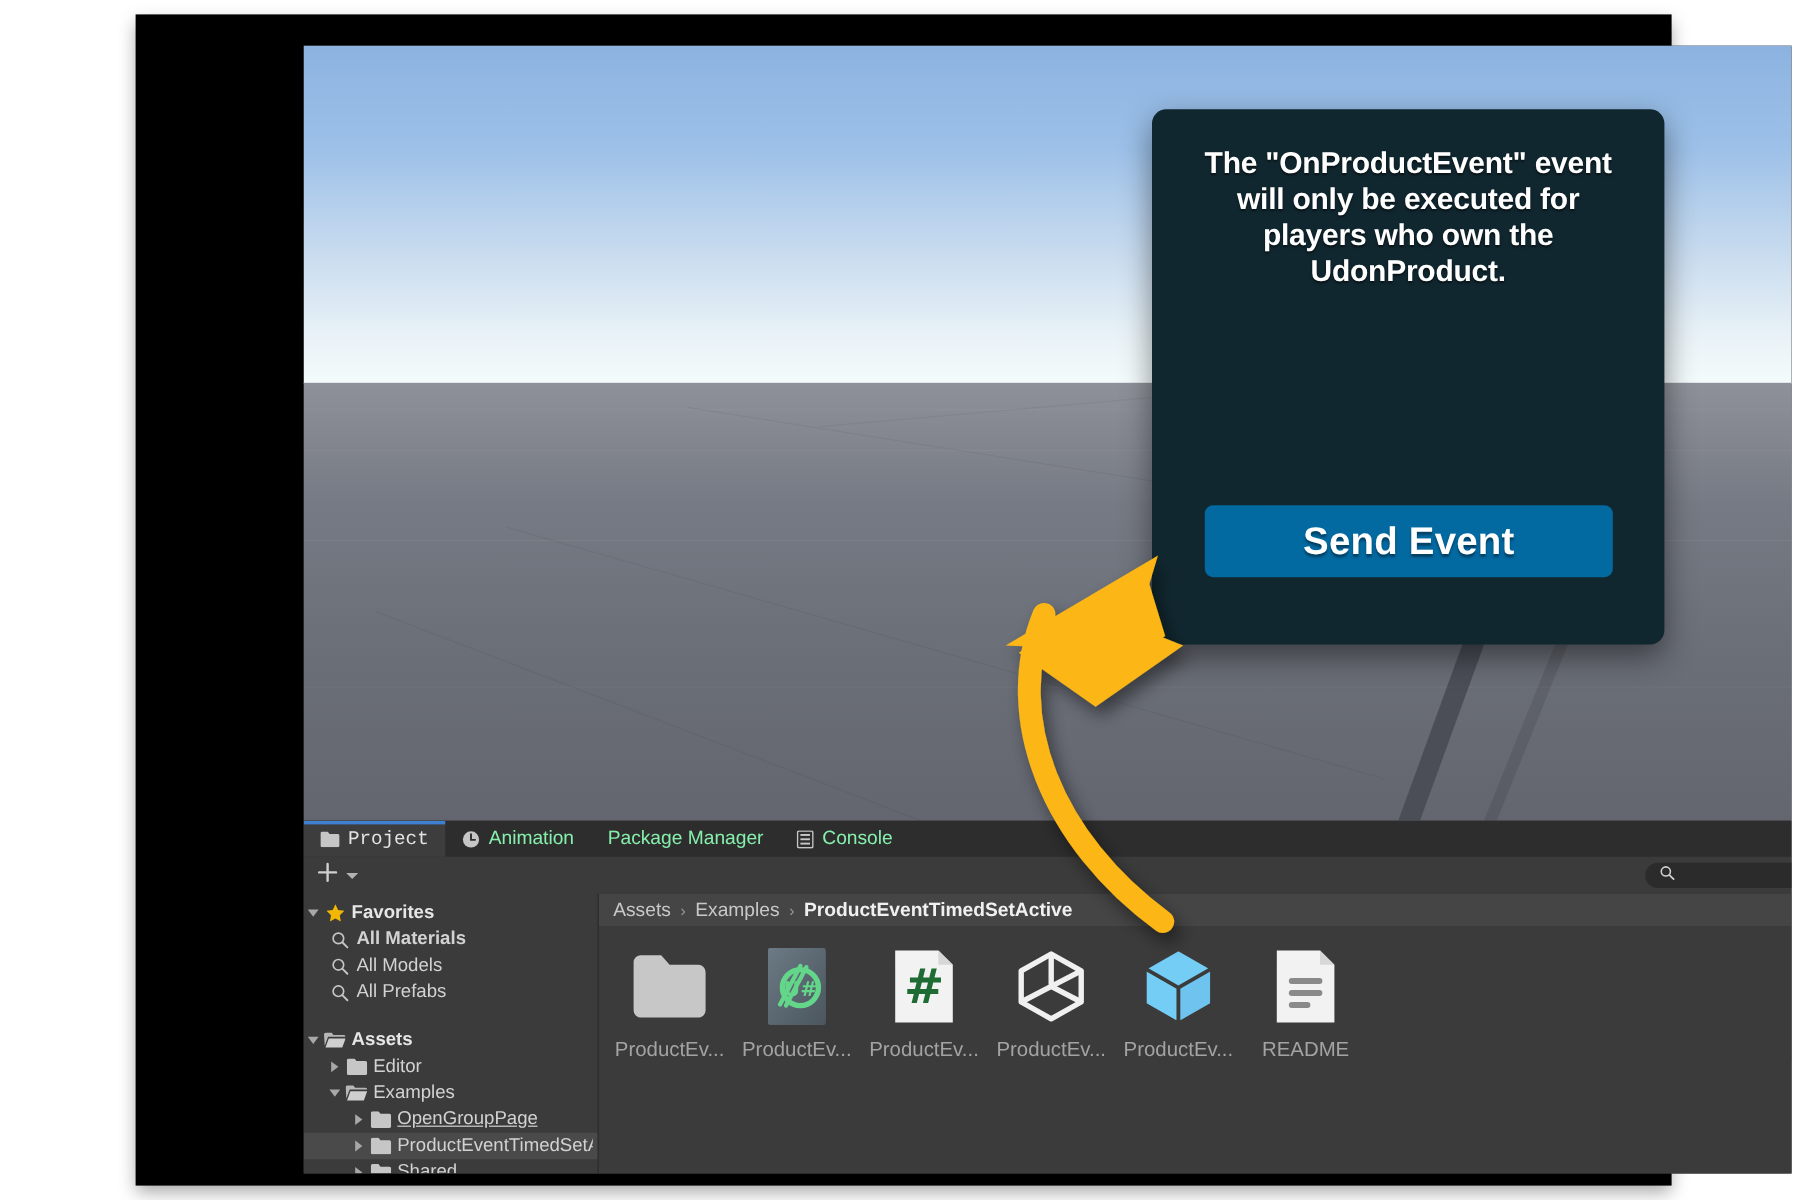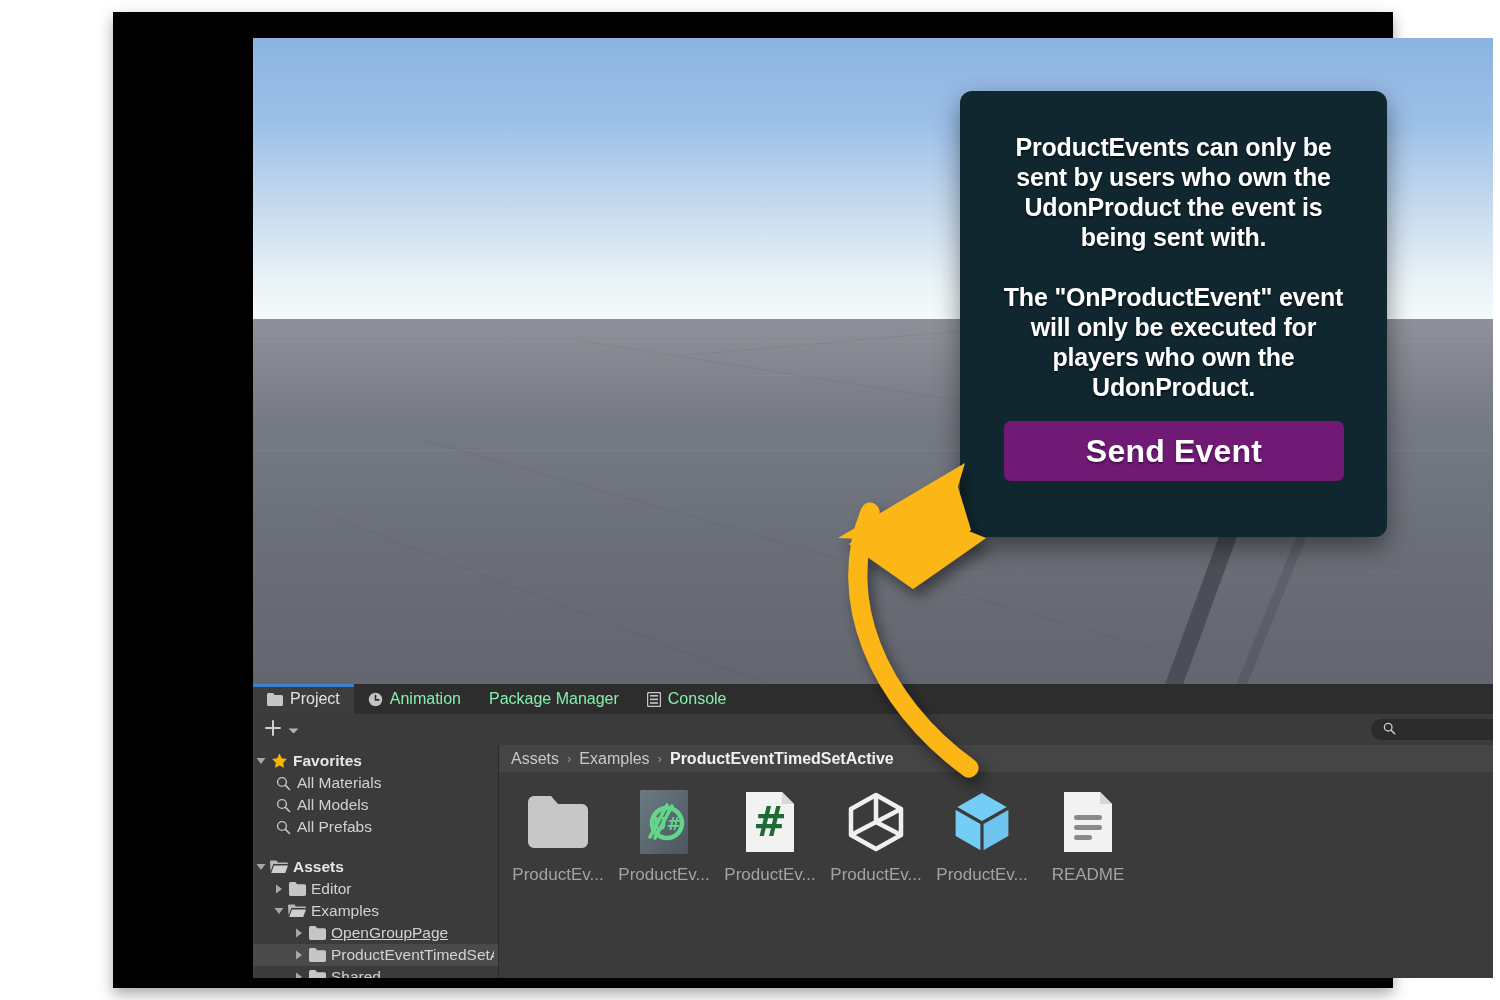--- a/index.html
+++ b/index.html
@@ -120,21 +120,21 @@
     letter-spacing: -0.2px;
   }
   #panel-p1 { margin-top: 41px; }
   #panel-p2 { margin-top: 30px; }
   #send-event-btn {
     position: absolute;
     left: 44px;
     top: 330px;
     width: 340px;
     height: 60px;
-    background: #701a75;
+    background: #0369a1;
     border-radius: 7px;
     display: flex;
     align-items: center;
     justify-content: center;
     color: #ffffff;
     font-size: 32px;
     font-weight: bold;
     letter-spacing: 0.2px;
     text-shadow: 0 2px 2px rgba(0,0,0,0.4);
     cursor: pointer;
@@ -192,20 +192,21 @@
     padding: 0 14px;
     color: #86efac;
     font-size: 16px;
     white-space: nowrap;
     position: relative;
     cursor: pointer;
   }
   .tab.active {
     background: #3d3d3d;
     color: #e3e3e3;
+    font-family: Liberation Mono, monospace;
   }
   .tab.active::before {
     content: "";
     position: absolute;
     left: 0; right: 0; top: 0;
     height: 3px;
     background: #3d7fd0;
   }
   .tab-ico { display: inline-flex; align-items: center; }
 
@@ -327,21 +328,20 @@
           <div class="grid-line h-grid" style="top:253px; background:rgba(255,255,255,0.04);"></div>
           <div class="ground-streak" style="left:320px; top:20px; width:520px; height:1px; transform:rotate(9deg);"></div>
           <div class="ground-streak" style="left:170px; top:120px; width:760px; height:1px; transform:rotate(16deg);"></div>
           <div class="ground-streak" style="left:60px; top:190px; width:700px; height:1px; transform:rotate(21deg);"></div>
           <div class="ground-streak" style="left:430px; top:36px; width:700px; height:1px; transform:rotate(-5deg);"></div>
         </div>
         <div id="pole"></div>
         <div id="pole2"></div>
 
         <div id="info-panel">
-          <div class="panel-text" id="panel-p1">ProductEvents can only be sent by users who own the UdonProduct the event is being sent with.</div>
           <div class="panel-text" id="panel-p2">The "OnProductEvent" event will only be executed for players who own the UdonProduct.</div>
           <div id="send-event-btn">Send Event</div>
         </div>
 
         <div id="annotation">
         </div>
       </div>
 
       <div id="project-window">
 
@@ -412,21 +412,21 @@
                     <path d="M0.5 1 L9.5 1 L5 7 Z" fill="#a8a8a8"></path>
                   </svg>
               </span>
               <span class="tree-ico">
                 <svg width="17" height="16" viewBox="0 0 18 17">
                     <path d="M9 0.6l2.4 5 5.5.8-4 3.9.9 5.5L9 13.2 4.2 15.8l.9-5.5-4-3.9 5.5-.8z" fill="#f2b705"></path>
                   </svg>
               </span>
               <span class="tree-label">Favorites</span>
             </div>
-            <div class="tree-row" style="padding-left:20px;">
+            <div class="tree-row" style="padding-left:20px;font-weight:bold;">
               <span class="tree-ico">
                 <svg width="15" height="15" viewBox="0 0 14 14">
                     <circle cx="5.6" cy="5.6" r="4.1" fill="none" stroke="#c5c5c5" stroke-width="1.3"></circle>
                     <path d="M8.8 8.8 L12.6 12.6" stroke="#c5c5c5" stroke-width="1.5" stroke-linecap="round"></path>
                   </svg>
               </span>
               <span class="tree-label">All Materials</span>
             </div>
             <div class="tree-row" style="padding-left:20px;">
               <span class="tree-ico">

